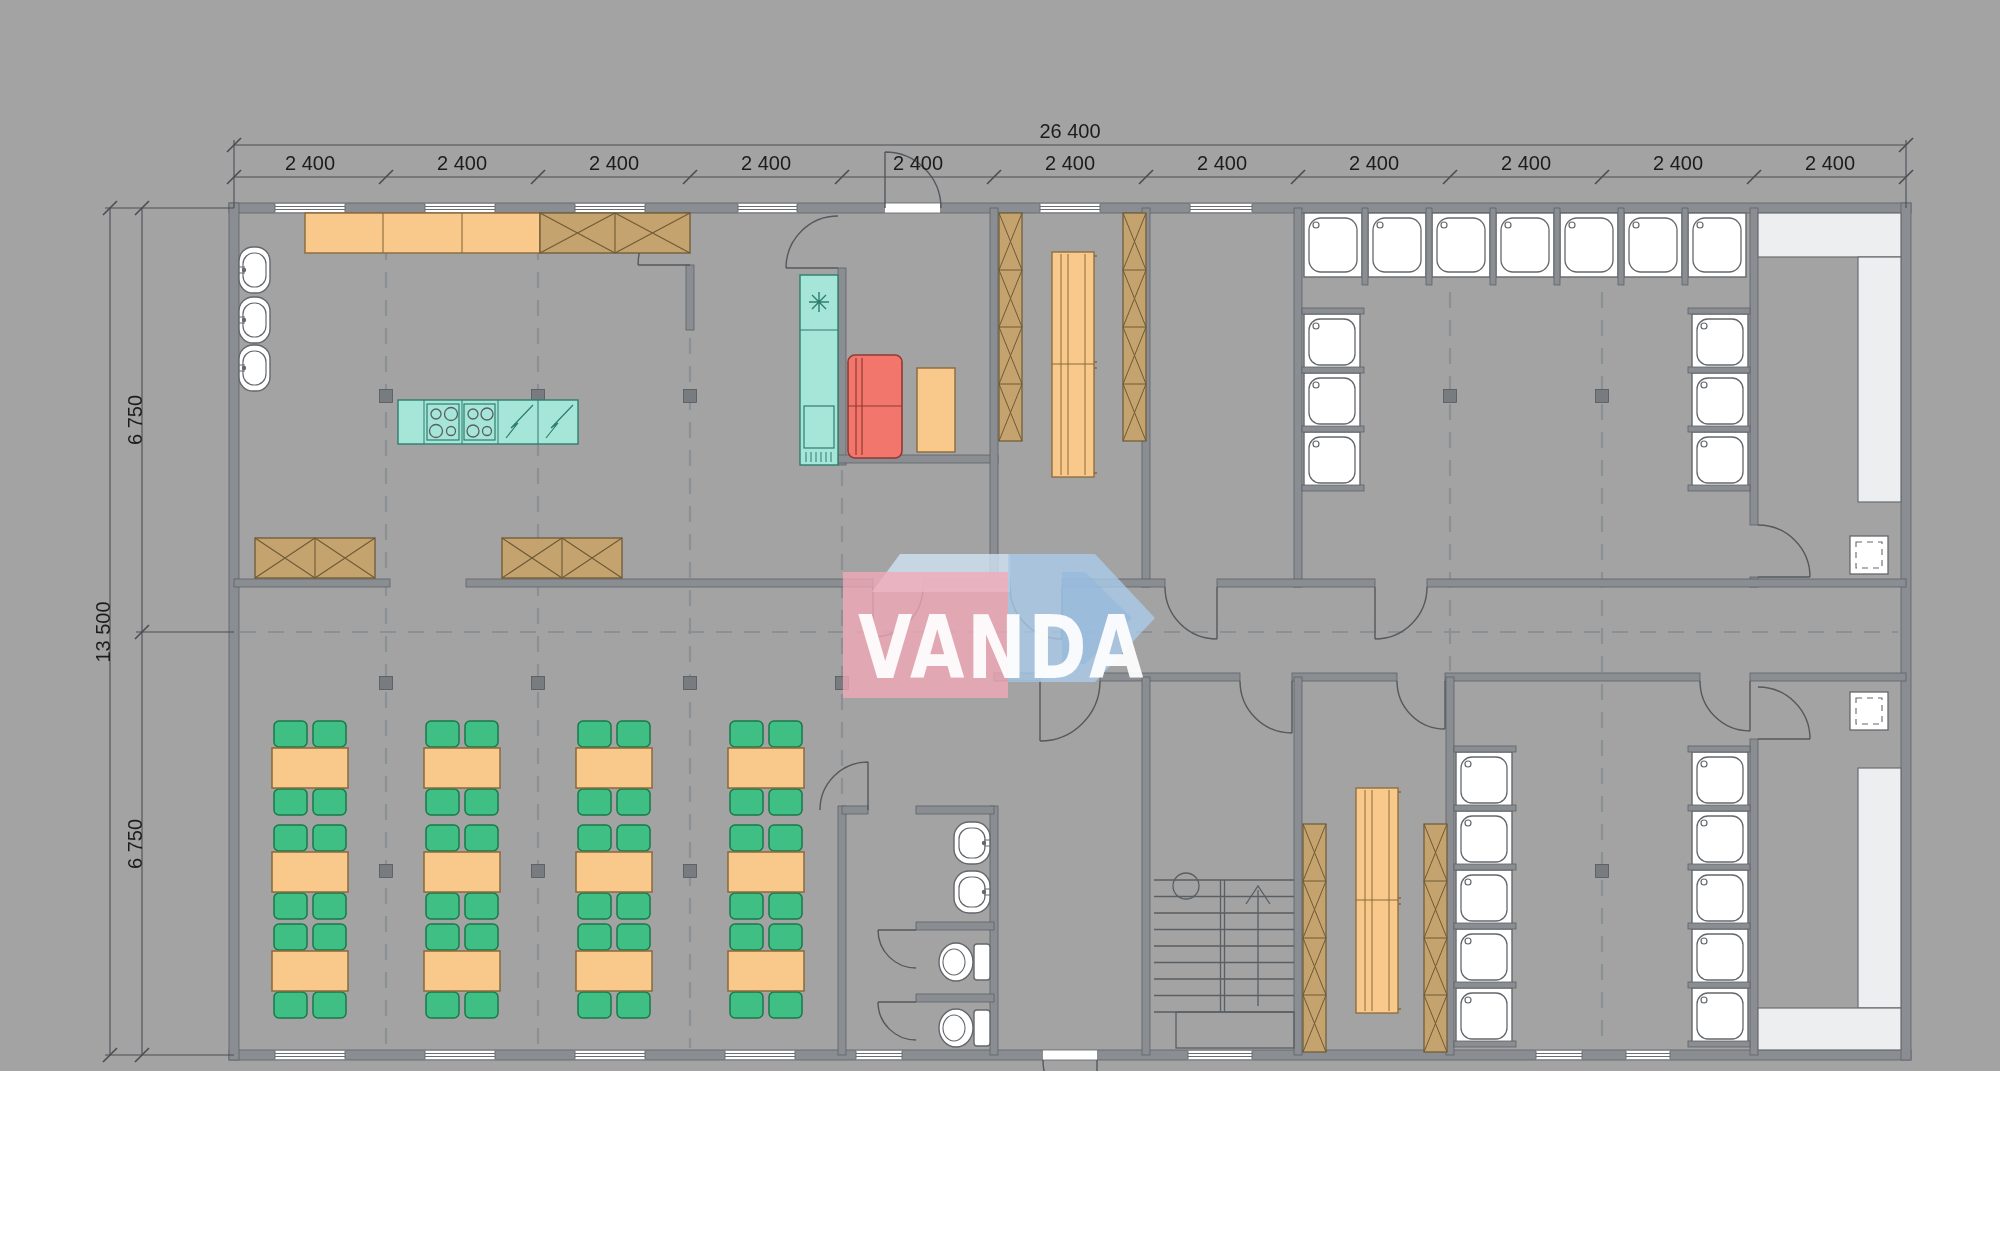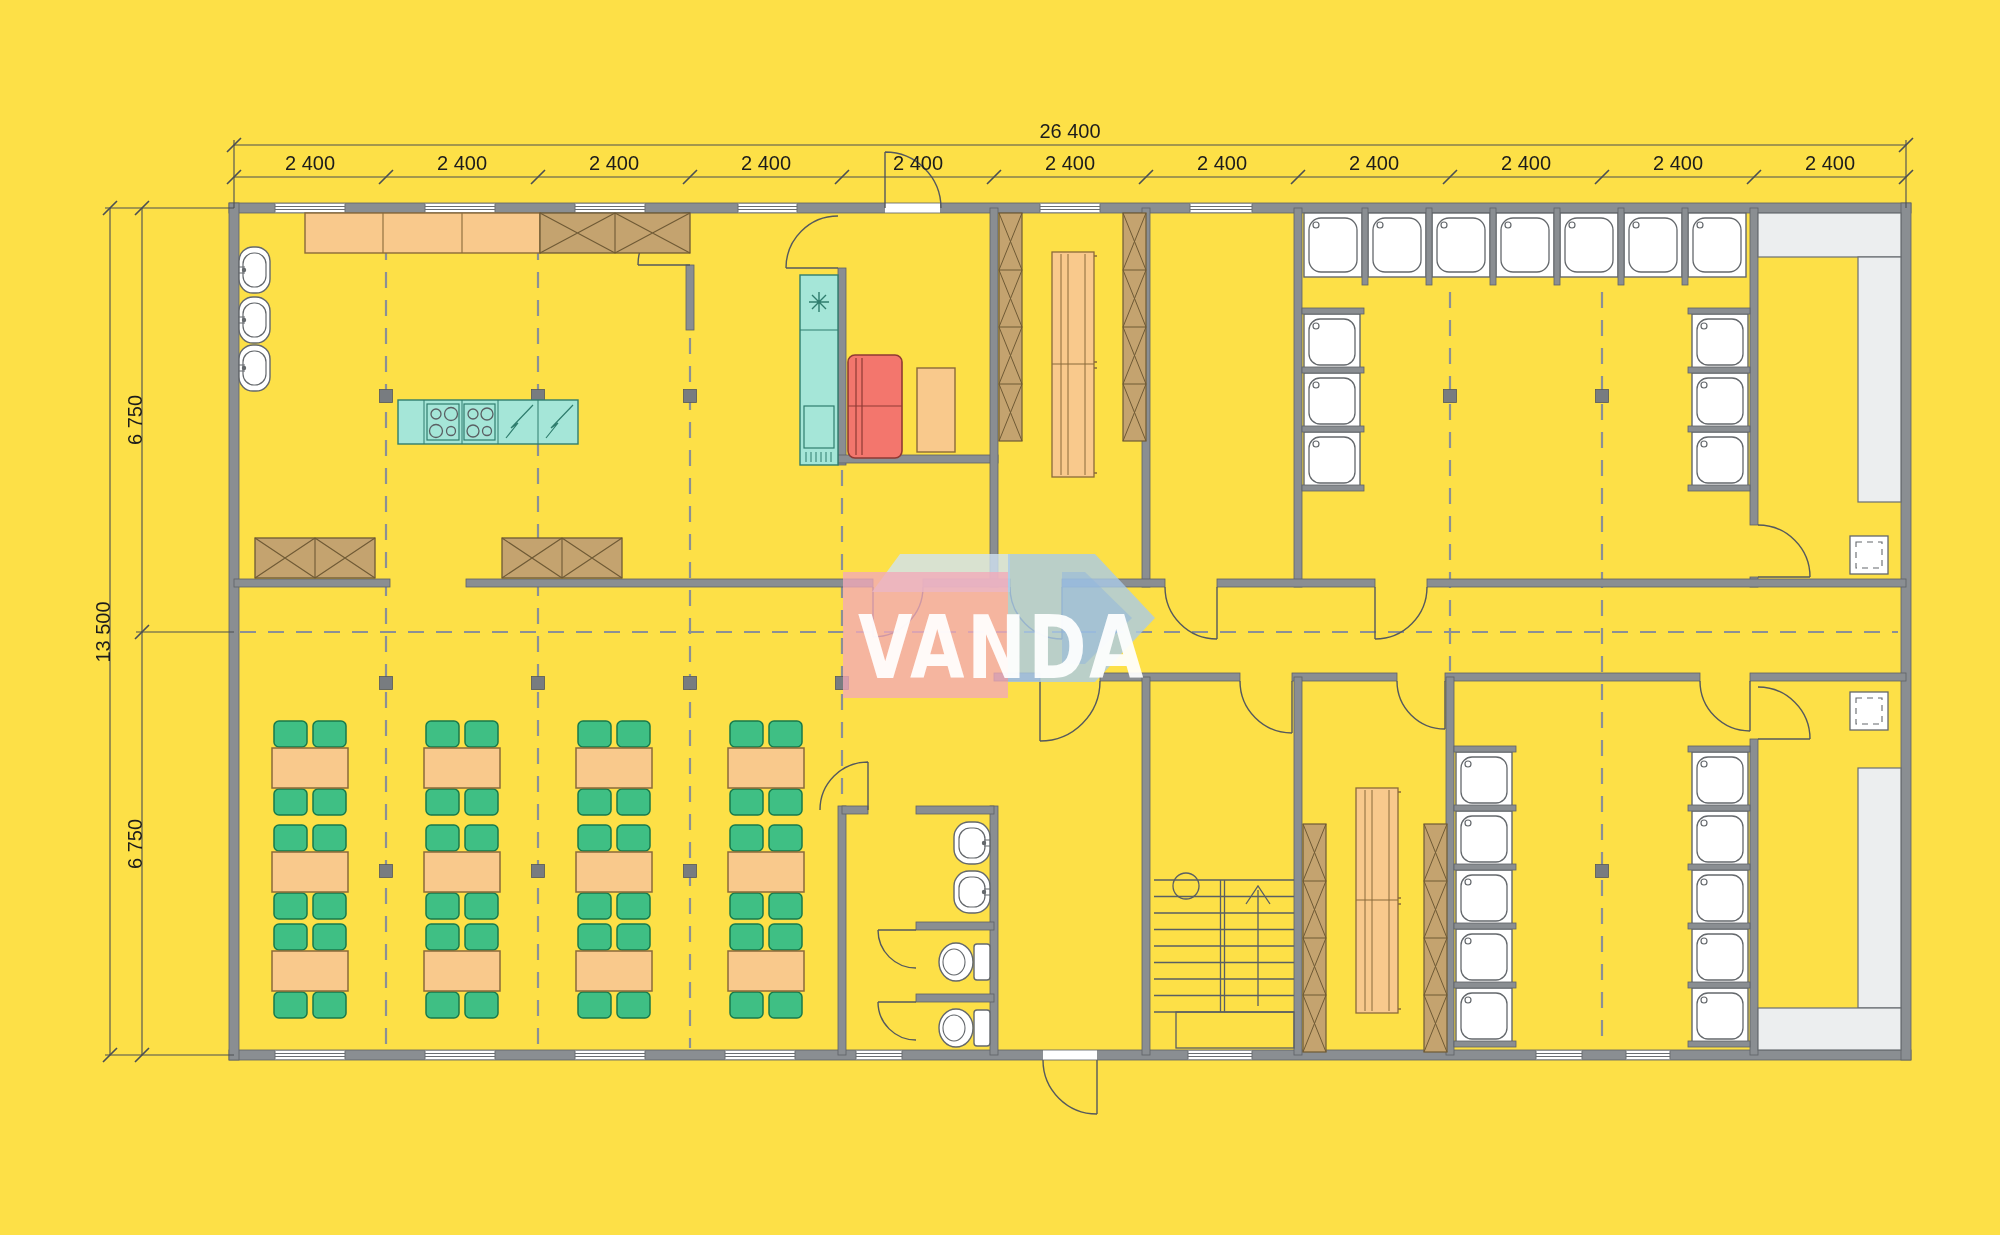--- a/index.html
+++ b/index.html
@@ -5,21 +5,21 @@
   :root{
     --wall:#8a8e92; --wall-edge:#5e6266;
     --orange:#f9c98c; --orange-edge:#8a6a3a;
     --brown:#c4a36f; --brown-edge:#6f5a35;
     --teal:#a5e6d8; --teal-edge:#2f7d6e;
     --red:#f3766d; --red-edge:#8f3a34;
     --green:#3fbf84; --green-edge:#187a4b;
     --fix:#5a5f63; --dim:#3a3a3a;
   }
   html,body{margin:0;padding:0;background:#fff;}
-  .page{width:2000px;height:1235px;background:#fde047;position:relative;overflow:hidden;}
+  .page{width:2000px;height:1071px;background:#a3a3a3;position:relative;overflow:hidden;}
   svg{display:block}
   .wall{fill:var(--wall);stroke:var(--wall-edge);stroke-width:.8}
   .dimline{stroke:#4b4f53;stroke-width:1.1;fill:none}
   .tick{stroke:#4b4f53;stroke-width:1.6;fill:none}
   .dimtxt{font-family:"Liberation Sans",sans-serif;font-size:20px;fill:#1c1c1c}
   .dash{stroke:#8b9095;stroke-width:2.2;stroke-dasharray:16 12;fill:none}
   .fxl{stroke:var(--fix);stroke-width:1.3;fill:none}
   .door{stroke:#55595d;stroke-width:1.4;fill:none}
   .win{stroke:#6a6e72;stroke-width:1;fill:none}
   .col{fill:#787c80;stroke:#55595d;stroke-width:.8}

